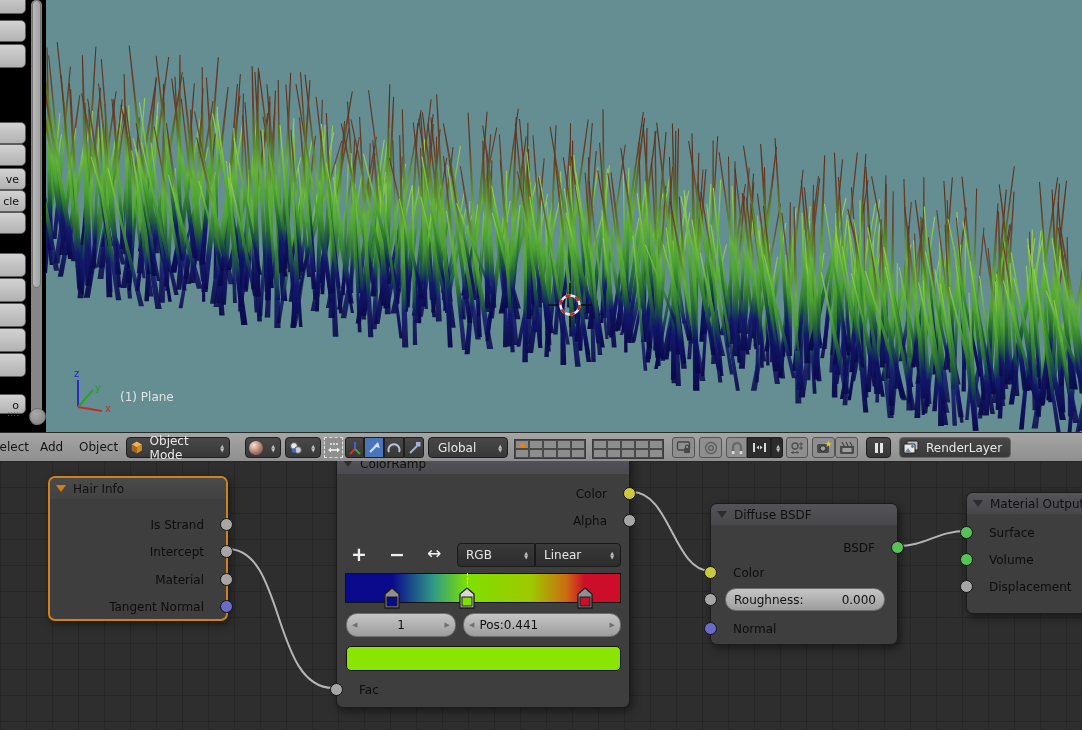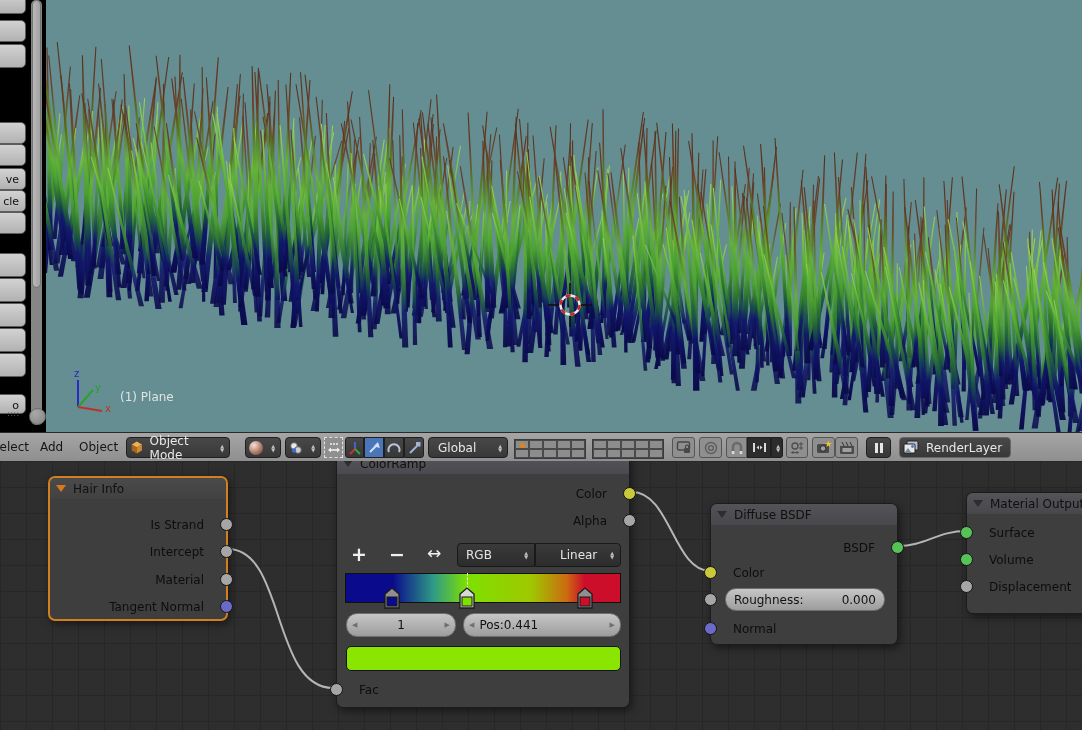--- a/index.html
+++ b/index.html
@@ -960,21 +960,21 @@
     <span style="position:absolute;left:90px;top:90px;color:#f0f0f0;font-size:17px">↔</span>
 
     <div class="ndd" style="position:absolute;left:120px;top:90px;width:78px;border-radius:4px 0 0 4px">
       <span style="margin-left:4px">RGB</span>
       <span class="updn">
             <span>▲</span>
             <span>▼</span>
           </span>
     </div>
     <div class="ndd" style="position:absolute;left:198px;top:90px;width:86px;border-radius:0 4px 4px 0">
-      <span style="margin-left:20px">Linear</span>
+      <span style="margin-left:4px">Linear</span>
       <span class="updn">
             <span>▲</span>
             <span>▼</span>
           </span>
     </div>
 
     <div class="rampwrap" style="left:8px;top:120px;width:276px;height:42px">
       <div id="rampbar" style="position: absolute; left: 0px; top: 0px; width: 276px; height: 30px; border: 1px solid rgb(16, 16, 16); box-sizing: border-box; background: linear-gradient(to right, rgb(10, 10, 140) 0%, rgb(10, 10, 140) 17%, rgb(46, 154, 134) 31.905%, rgb(126, 224, 0) 44.1%, rgb(159, 200, 0) 67.695%, rgb(204, 106, 16) 80.565%, rgb(204, 14, 42) 87%, rgb(204, 14, 42) 100%);"></div>
       <div id="ramphandles">
             <div class="handle" style="left: 38.92px;"><svg width="16" height="22" viewBox="0 0 16 22">

